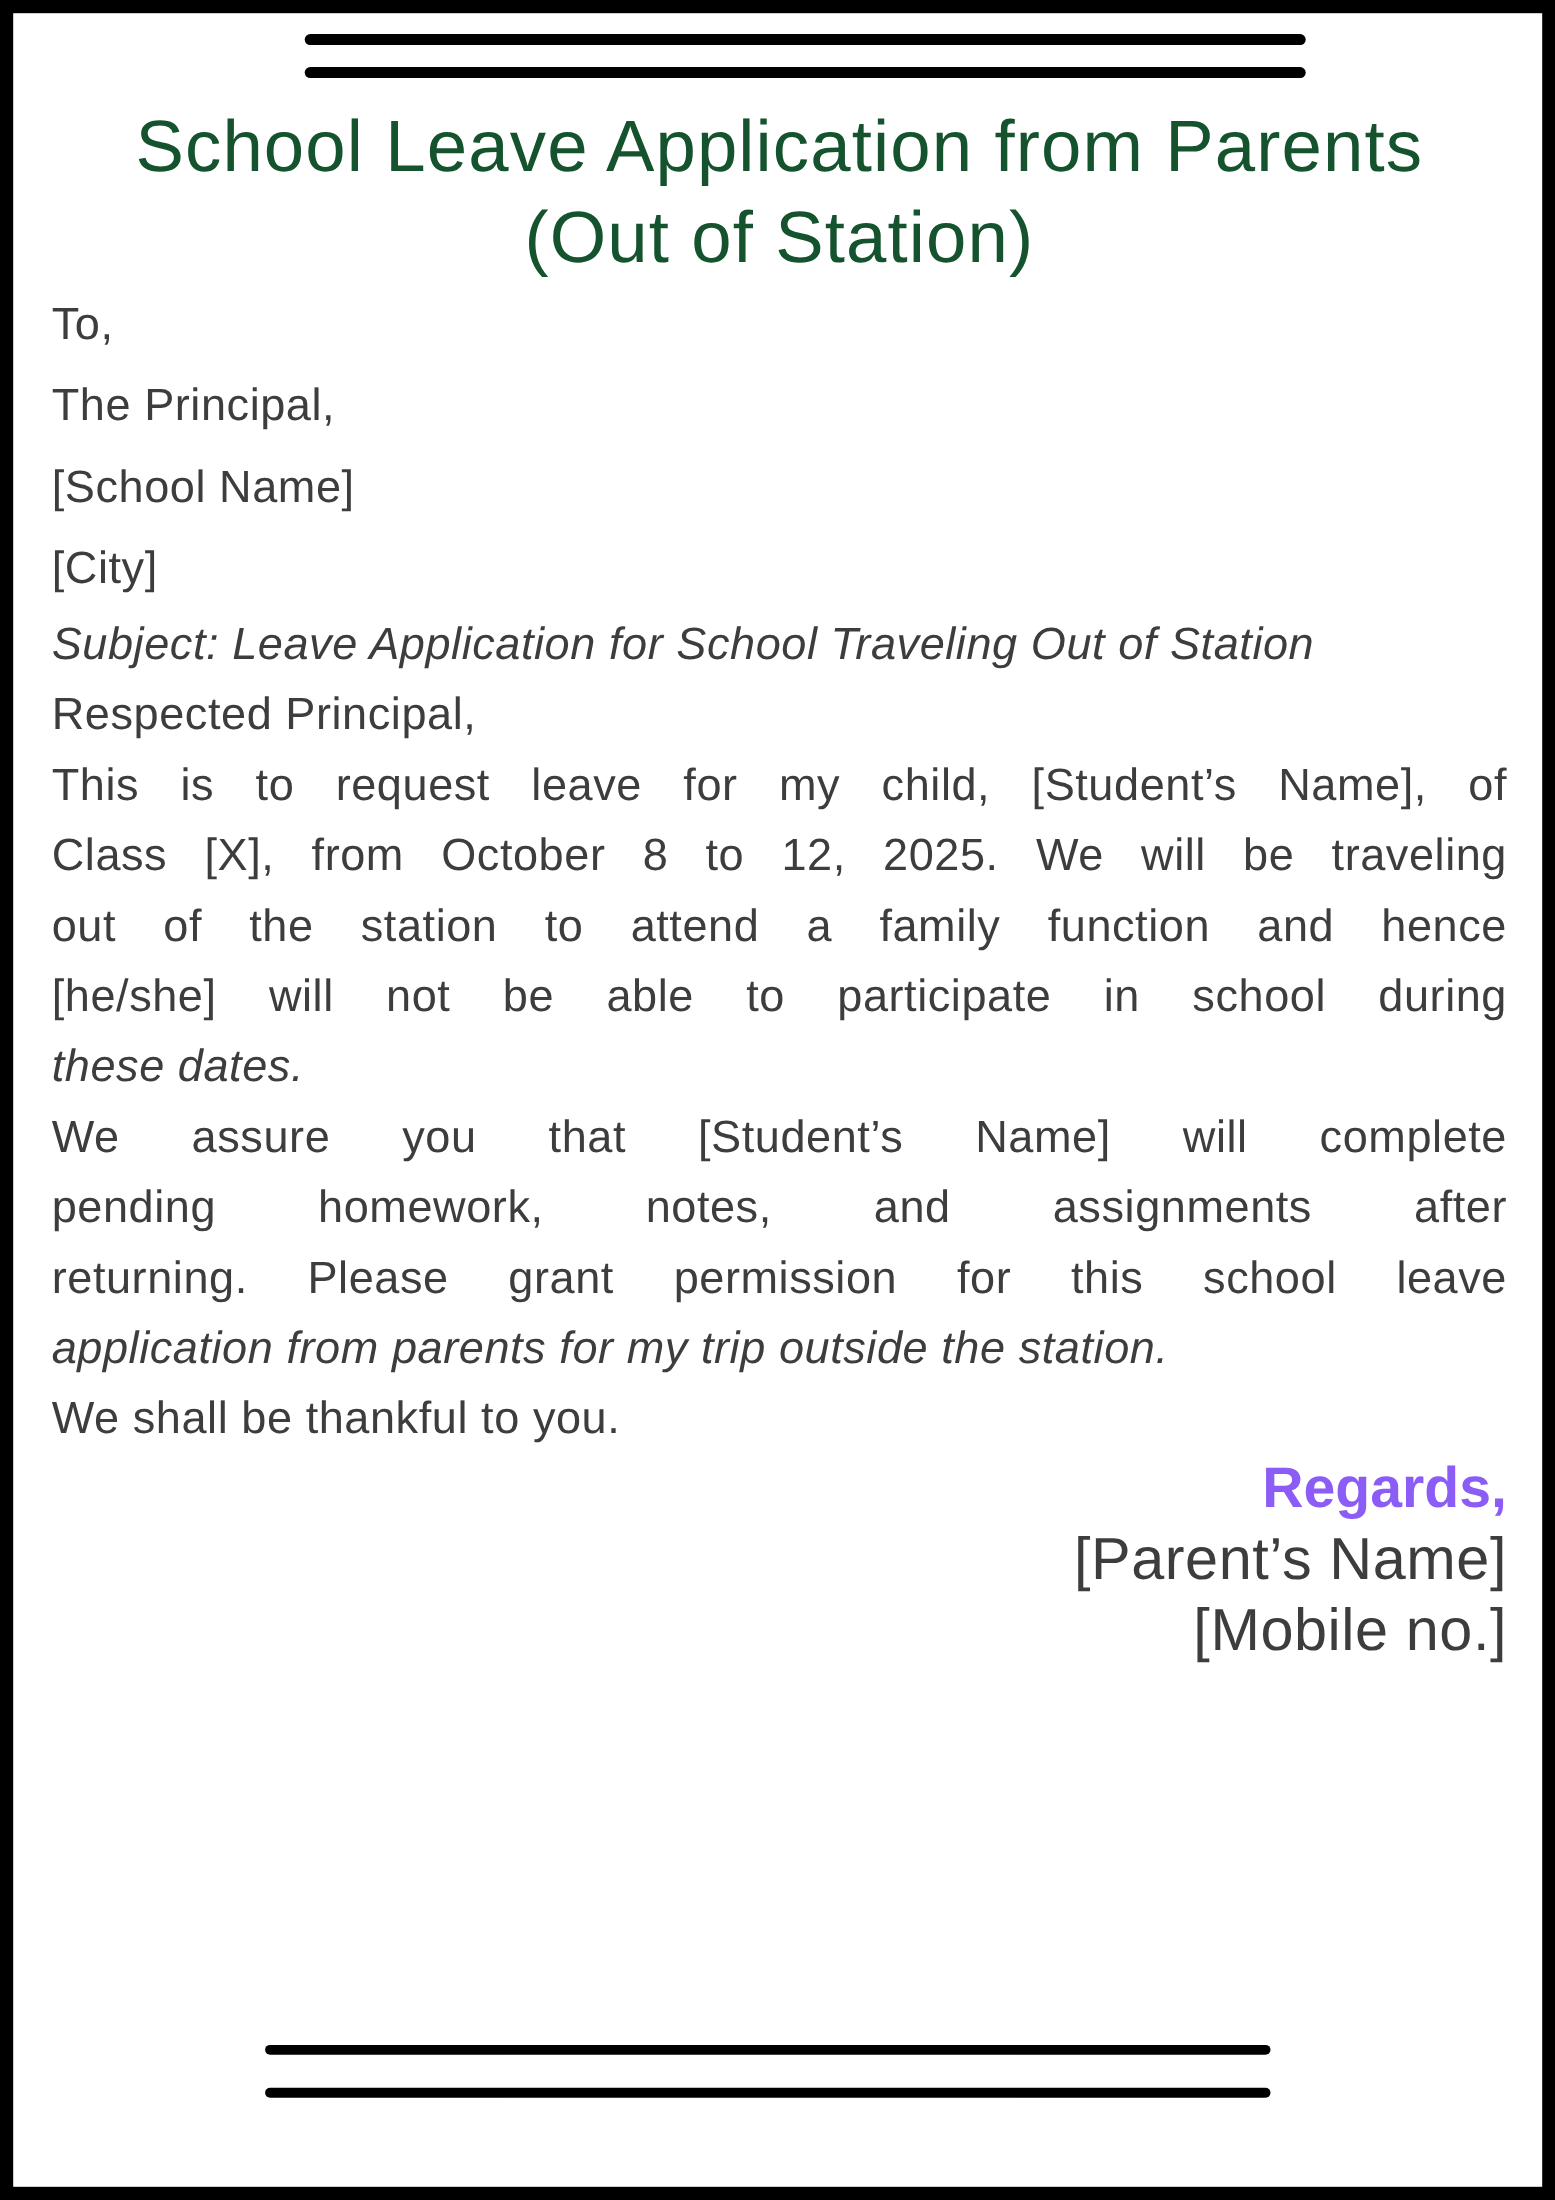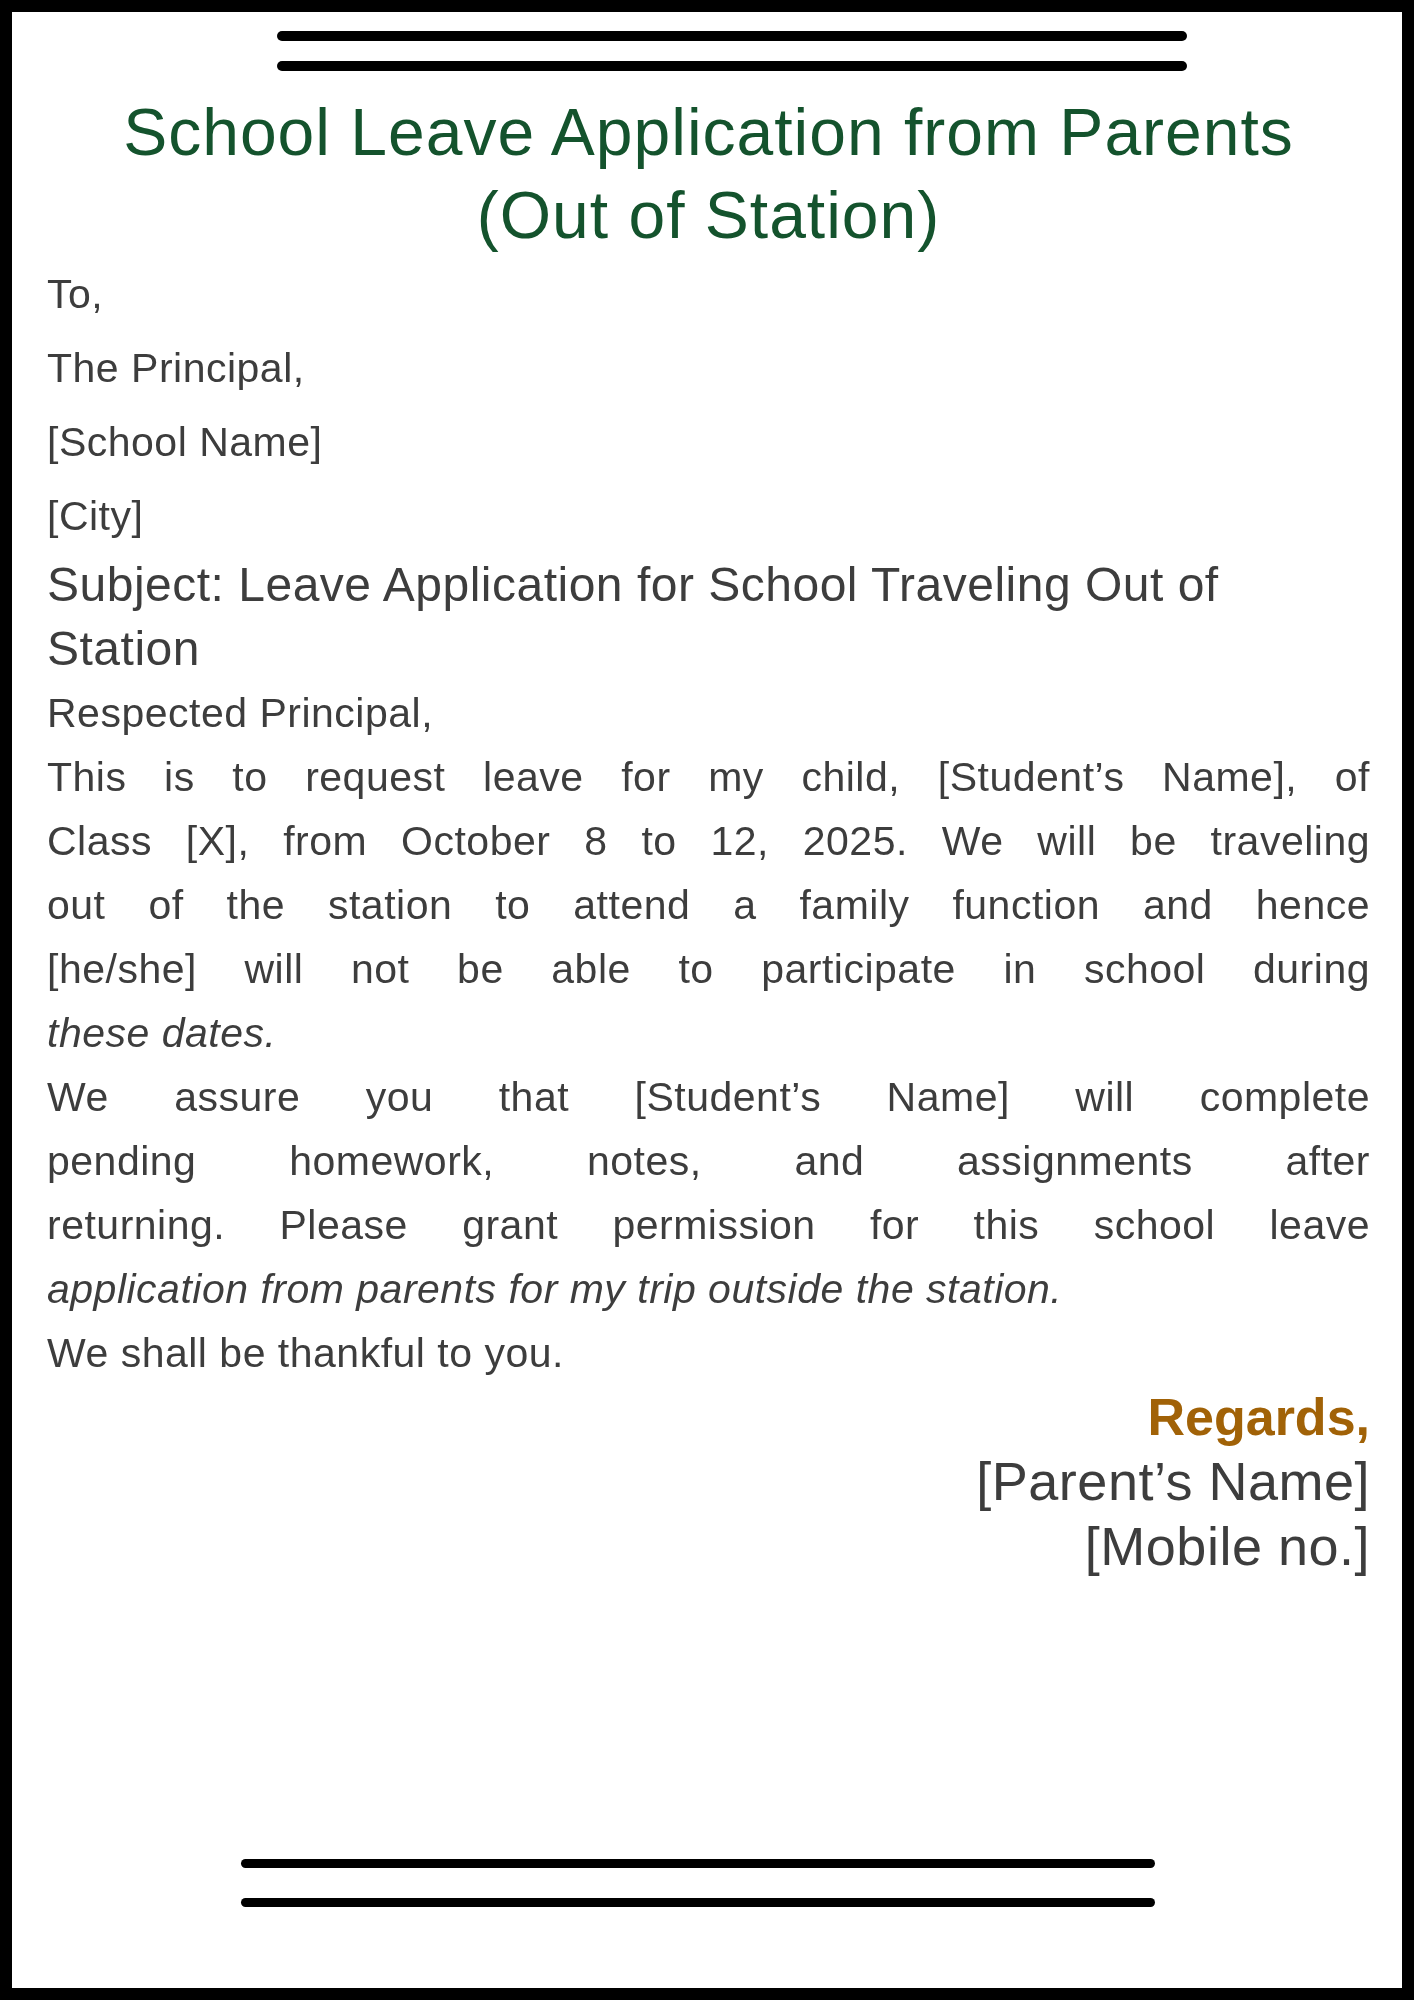--- a/index.html
+++ b/index.html
@@ -22,32 +22,32 @@
   .content { margin:0 32px 0 35px; padding-top:79px; }
   .content p, .content h1, .content div { margin:0; }
 
   .title {
     font-size:66px; line-height:83px; font-weight:400;
     letter-spacing:1px; text-align:center; color:#14532d;
     margin-left:30px;
   }
 
   .address   { margin-top:24px; font-size:41px; line-height:74px; letter-spacing:0.5px; }
-  .subject   { margin-top:87px; font-size:48px; line-height:64px; letter-spacing:0.5px; }
+  .subject   { margin-top:87px; font-size:41px; line-height:64px; letter-spacing:0.5px;font-style:italic; }
   .salutation{ margin-top:21px; font-size:41px; line-height:64px; letter-spacing:0.5px; }
 
   .para { margin-top:34px; font-size:41px; line-height:64px; letter-spacing:0.5px; }
   .para.second { margin-top:0; }
   .jl   { text-align:justify; text-align-last:justify; }
   .jl.last { text-align:left; text-align-last:left;font-style:italic; }
 
   .closing { margin-top:51px; font-size:41px; line-height:64px; letter-spacing:0.5px; }
 
   .signature { text-align:right; }
-  .regards  { margin-top:36px; font-size:52px; line-height:64px; font-weight:700; color:#a16207; }
+  .regards  { margin-top:36px; font-size:52px; line-height:64px; font-weight:700; color:#8b5cf6; }
   .sig-line { font-size:54px; line-height:65px; letter-spacing:0.5px; }
 </style>
 </head>
 <body>
 
 <div class="page">
 
   <div class="bar t1"></div>
   <div class="bar t2"></div>
 

